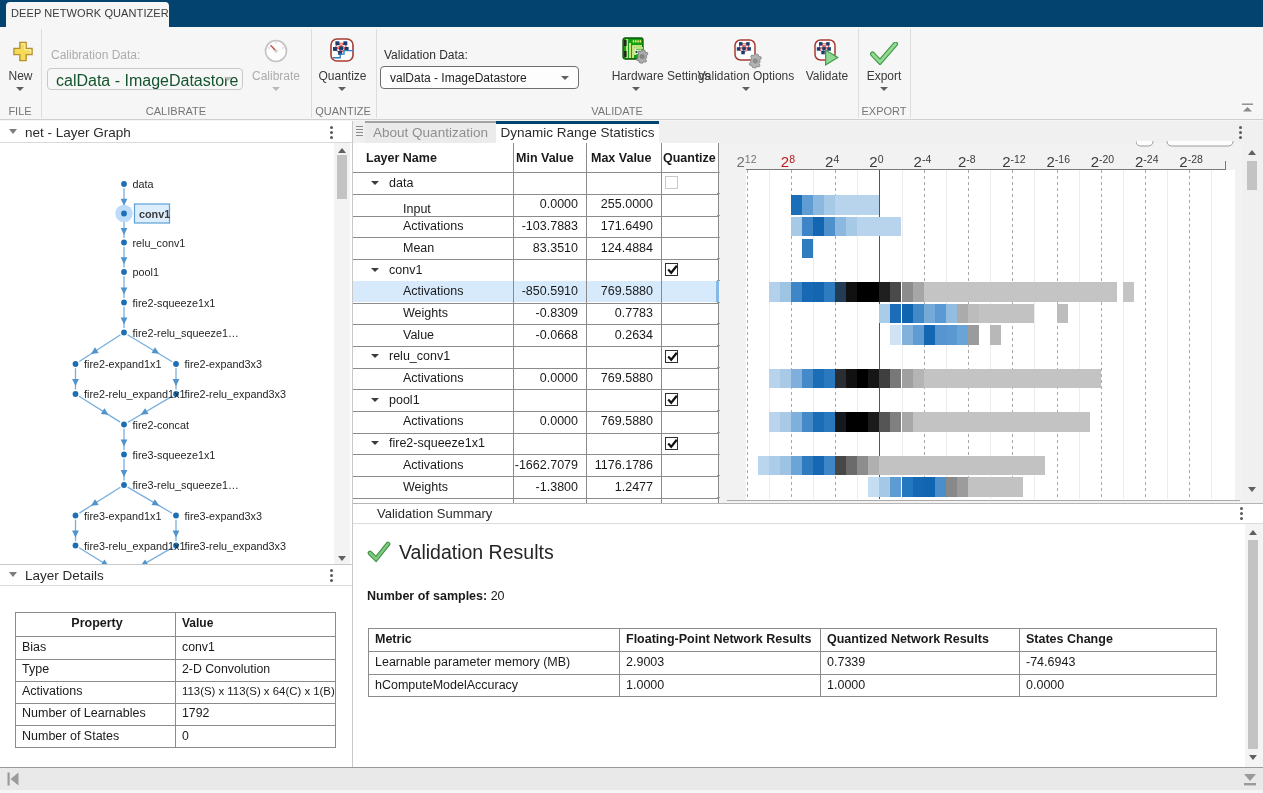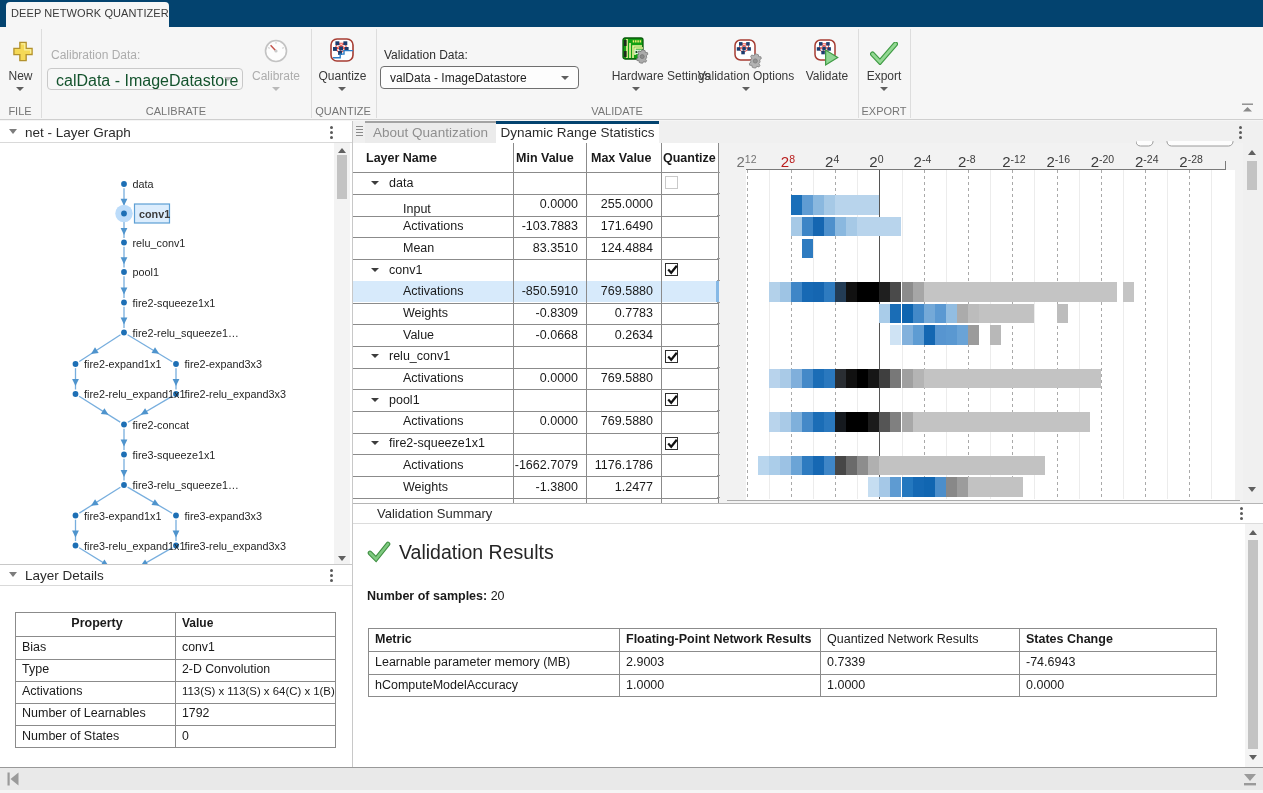--- a/index.html
+++ b/index.html
@@ -548,21 +548,21 @@
 <div class="ab" style="left:399px;top:541px;font-size:19.5px;color:#252525">Validation Results</div>
 <div class="ab" style="left:367px;top:589px;font-size:12.5px"><b>Number of samples:</b> 20</div>
 <div class="ab" style="left:368px;top:628px;width:849px;height:68.5px;border:1px solid #8b8b8b"></div>
 <div class="vline" style="left:619px;top:628px;height:68.5px;background:#8b8b8b"></div>
 <div class="vline" style="left:820px;top:628px;height:68.5px;background:#8b8b8b"></div>
 <div class="vline" style="left:1019px;top:628px;height:68.5px;background:#8b8b8b"></div>
 <div class="hline" style="left:368px;top:651px;width:849px;background:#8b8b8b"></div>
 <div class="hline" style="left:368px;top:673.5px;width:849px;background:#8b8b8b"></div>
 <div class="cell" style="left:375px;top:629.0px;font-weight:bold;">Metric</div>
 <div class="cell" style="left:626px;top:629.0px;font-weight:bold;">Floating-Point Network Results</div>
-<div class="cell" style="left:827px;top:629.0px;font-weight:normal;">Quantized Network Results</div>
+<div class="cell" style="left:827px;top:629.0px;font-weight:bold;">Quantized Network Results</div>
 <div class="cell" style="left:1026px;top:629.0px;font-weight:bold;">States Change</div>
 <div class="cell" style="left:375px;top:651.8px;">Learnable parameter memory (MB)</div>
 <div class="cell" style="left:626px;top:651.8px;">2.9003</div>
 <div class="cell" style="left:827px;top:651.8px;">0.7339</div>
 <div class="cell" style="left:1026px;top:651.8px;">-74.6943</div>
 <div class="cell" style="left:375px;top:674.5px;">hComputeModelAccuracy</div>
 <div class="cell" style="left:626px;top:674.5px;">1.0000</div>
 <div class="cell" style="left:827px;top:674.5px;">1.0000</div>
 <div class="cell" style="left:1026px;top:674.5px;">0.0000</div>
 <div class="ab" style="left:1245px;top:524px;width:18px;height:243px;background:#f4f4f4"></div>

